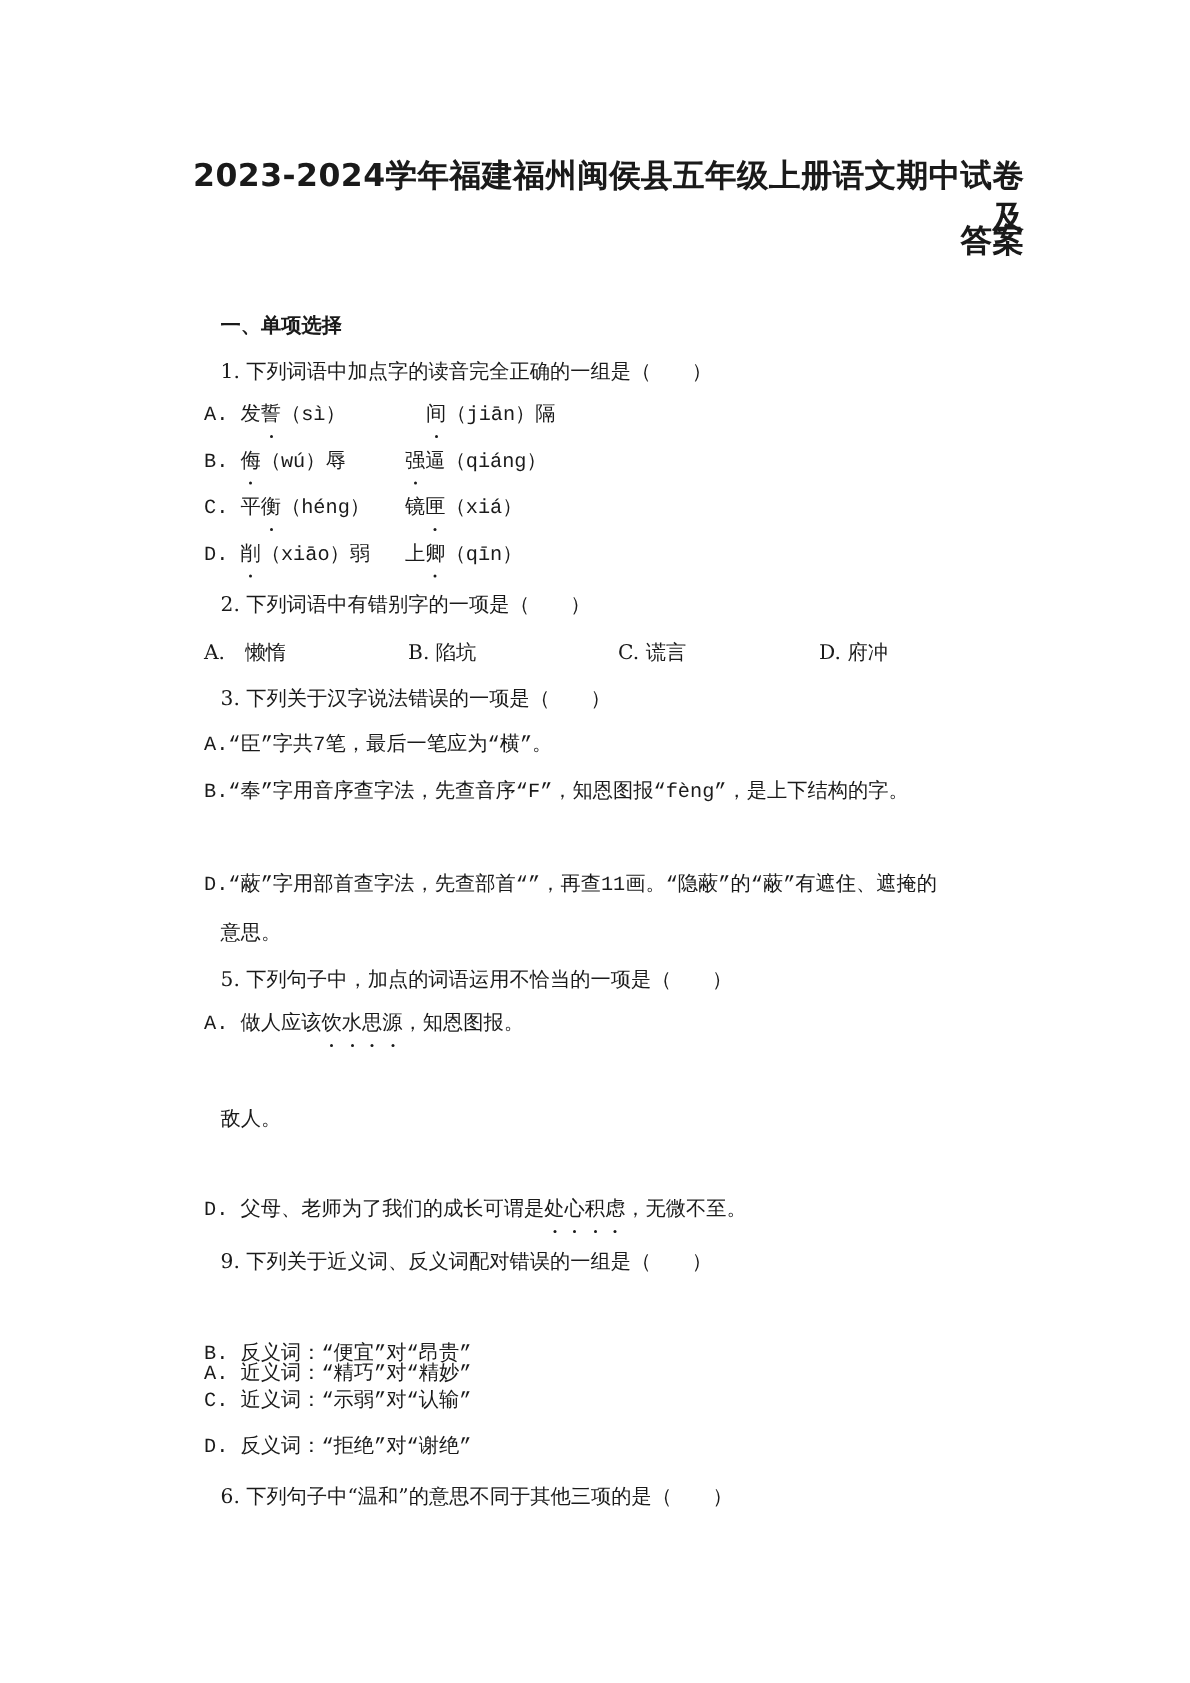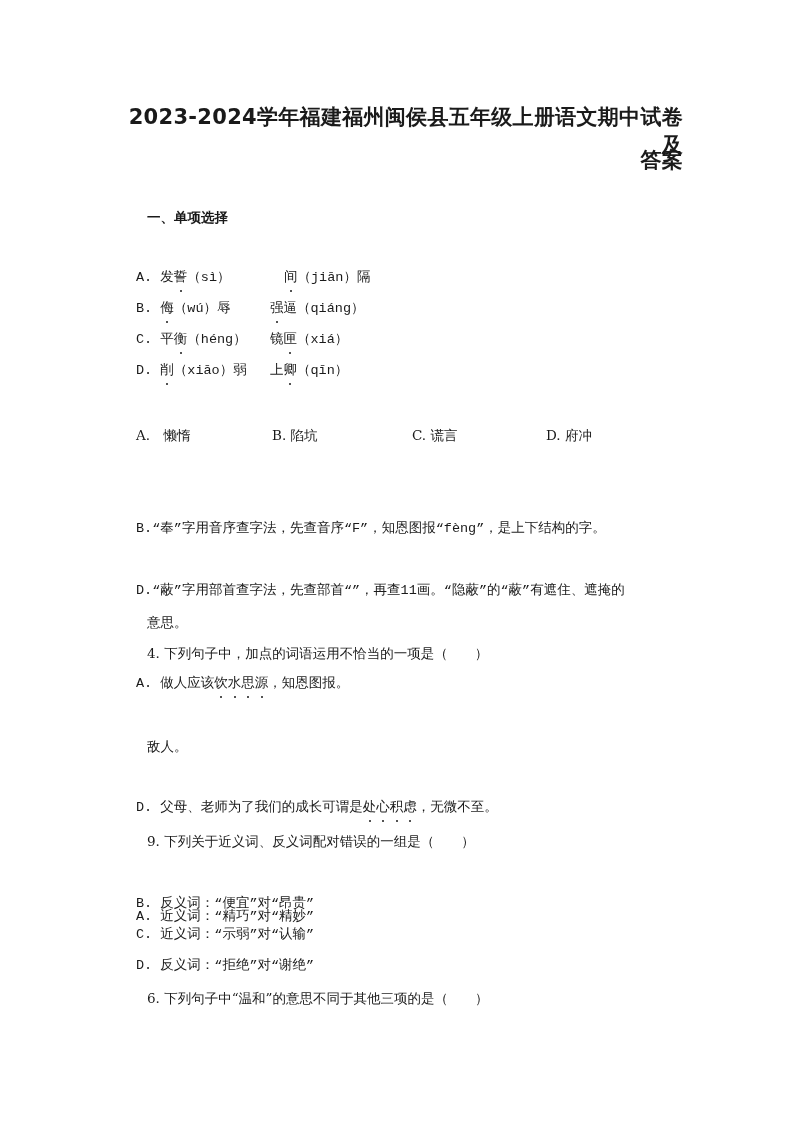--- a/index.html
+++ b/index.html
@@ -32,48 +32,52 @@
 </head>
 <body>
 
 <div class="page">
 
   <div class="title t1">2023-2024学年福建福州闽侯县五年级上册语文期中试卷及</div>
   <div class="title t2">答案</div>
 
   <div class="line section q" style="top:208px">一、单项选择</div>
 
+  <div class="line q" style="top:239px">1. 下列词语中加点字的读音完全正确的一组是（　　）</div>
 
   <div class="line o" style="top:269px">
     <span>A. 发</span><span class="dot">誓</span><span>（sì）</span>
     <span class="col" style="left:148px"><span></span><span class="dot">间</span><span>（jiān）隔</span></span>
   </div>
   <div class="line o" style="top:300px">
     <span>B. </span><span class="dot">侮</span><span>（wú）辱</span>
     <span class="col" style="left:134px"><span></span><span class="dot">强</span><span>逼（qiáng）</span></span>
   </div>
   <div class="line o" style="top:331px">
     <span>C. 平</span><span class="dot">衡</span><span>（héng）</span>
     <span class="col" style="left:134px"><span>镜</span><span class="dot">匣</span><span>（xiá）</span></span>
   </div>
   <div class="line o" style="top:362px">
     <span>D. </span><span class="dot">削</span><span>（xiāo）弱</span>
     <span class="col" style="left:134px"><span>上</span><span class="dot">卿</span><span>（qīn）</span></span>
   </div>
 
+  <div class="line q" style="top:394px">2. 下列词语中有错别字的一项是（　　）</div>
   <div class="line" style="top:426px; left:136px">A.　懒惰</div>
   <div class="line" style="top:426px; left:272px">B. 陷坑</div>
   <div class="line" style="top:426px; left:412px">C. 谎言</div>
   <div class="line" style="top:426px; left:546px">D. 府冲</div>
 
+  <div class="line q" style="top:457px">3. 下列关于汉字说法错误的一项是（　　）</div>
+  <div class="line o" style="top:489px">A.“臣”字共7笔，最后一笔应为“横”。</div>
   <div class="line o" style="top:520px">B.“奉”字用音序查字法，先查音序“F”，知恩图报“fèng”，是上下结构的字。</div>
   <div class="line o" style="top:582px">D.“蔽”字用部首查字法，先查部首“”，再查11画。“隐蔽”的“蔽”有遮住、遮掩的</div>
   <div class="line q" style="top:613px">意思。</div>
 
-  <div class="line q" style="top:644px">4. 下列句子中，加点的词语运用不恰当的一项是（　　）</div>
+  <div class="line q" style="top:644px">5. 下列句子中，加点的词语运用不恰当的一项是（　　）</div>
   <div class="line o" style="top:675px">
     <span>A. 做人应该</span><span class="" style="letter-spacing:0"><span class="dot">饮</span><span class="dot">水</span><span class="dot">思</span><span class="dot">源</span></span><span>，知恩图报。</span>
   </div>
   <div class="line q" style="top:737px">敌人。</div>
   <div class="line o" style="top:799px">
     <span>D. 父母、老师为了我们的成长可谓是</span><span class=""><span class="dot">处</span><span class="dot">心</span><span class="dot">积</span><span class="dot">虑</span></span><span>，无微不至。</span>
   </div>
 
   <div class="line q" style="top:832px">9. 下列关于近义词、反义词配对错误的一组是（　　）</div>
   <div class="line o" style="top:908px">A. 近义词：“精巧”对“精妙”</div>

